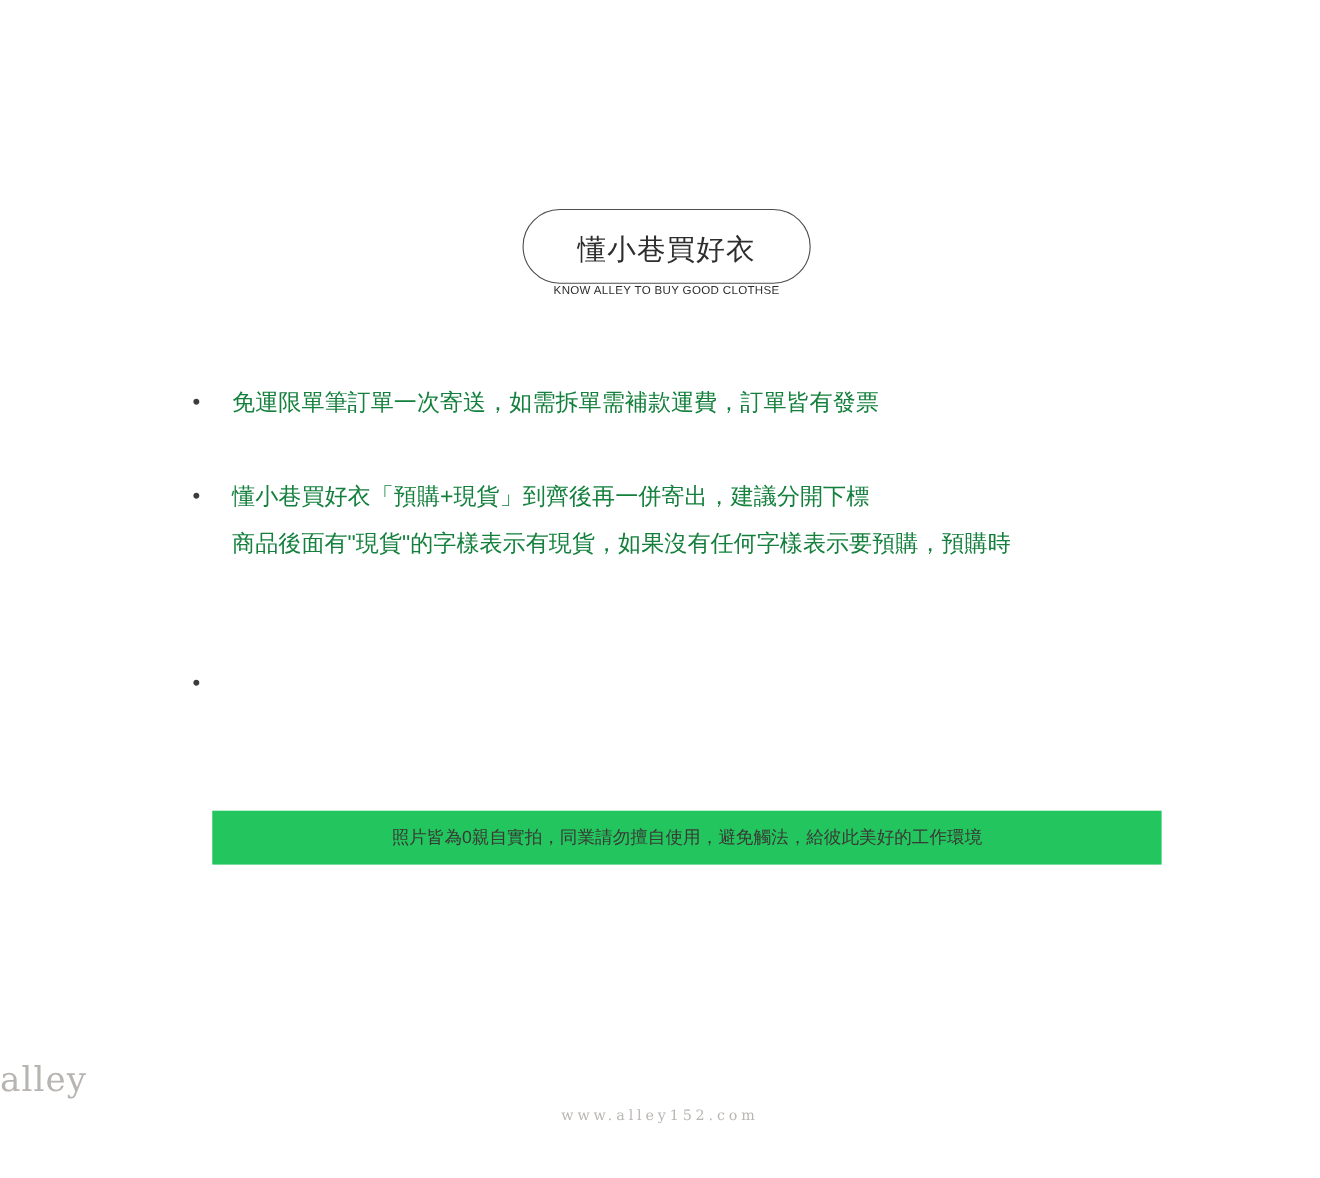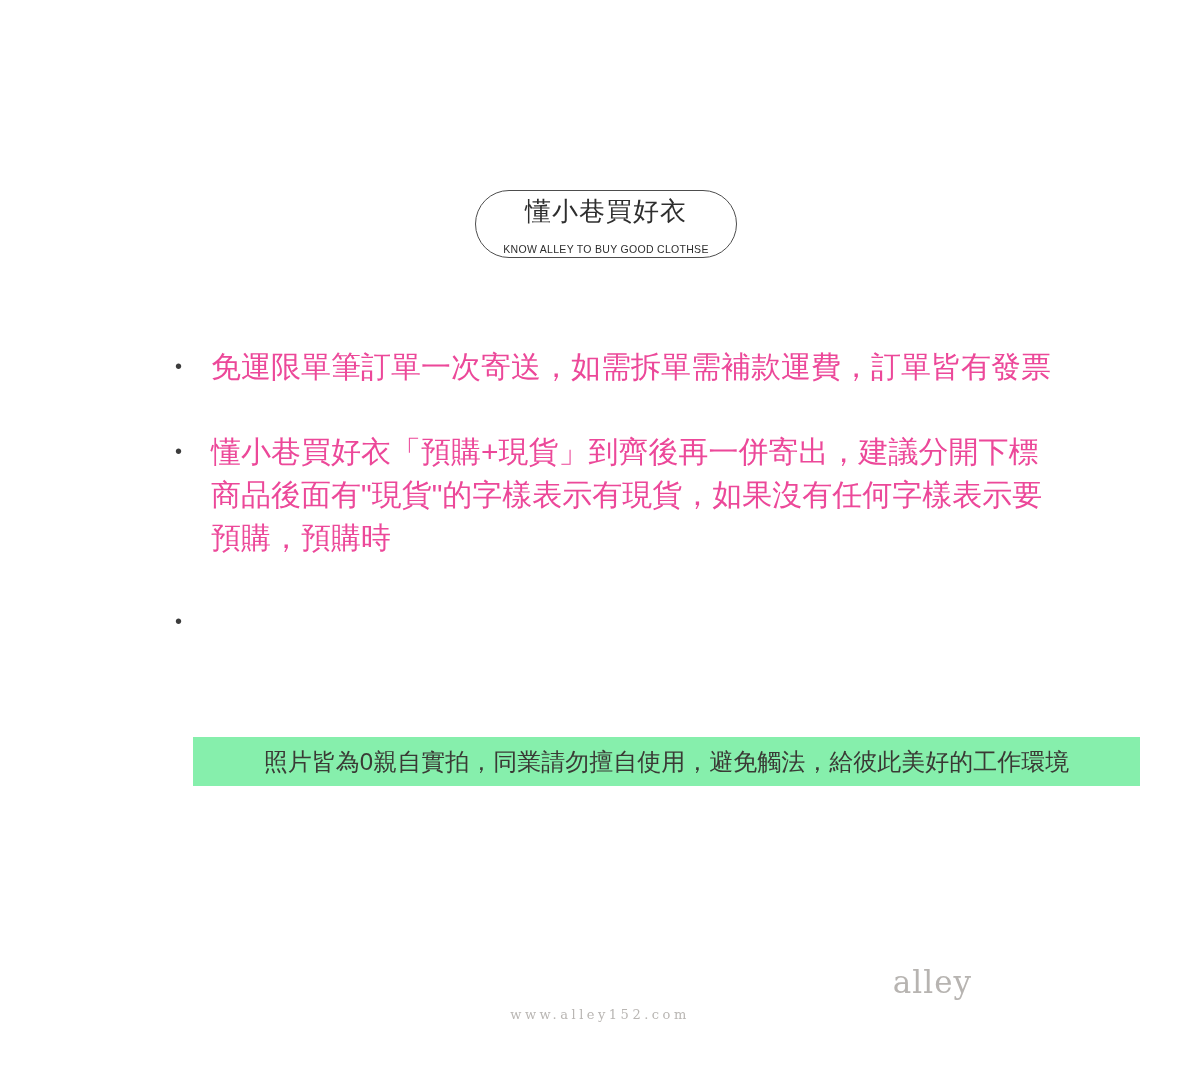--- a/index.html
+++ b/index.html
@@ -17,21 +17,21 @@
   .badge {
     position: absolute;
     left: 475px;
     top: 190px;
     width: 262px;
     height: 68px;
     box-sizing: border-box;
     border: 1.5px solid #4d4d4d;
     border-radius: 36px;
     text-align: center;
-    padding-top: 5px;
+    padding-top: 20px;
     background: #ffffff;
   }
   .badge-title {
     font-size: 26px;
     line-height: 30px;
     letter-spacing: 1px;
     color: #2e2e2e;
     font-weight: 500;
   }
   .badge-subtitle {
@@ -51,51 +51,51 @@
     align-items: flex-start;
   }
   .bullet-dot {
     flex: 0 0 36px;
     font-size: 20px;
     line-height: 43px;
     color: #3c3c3c;
   }
   .bullet-lines {
     flex: 1 1 auto;
-    font-size: 30px;
+    font-size: 21px;
     line-height: 43px;
-    color: #ec4899;
+    color: #15803d;
   }
   .b1 { top: 345px; }
   .b2 { top: 430px; }
   .b3 { top: 600px; }
 
   
   .highlight-bar {
     position: absolute;
     left: 193px;
     top: 737px;
-    width: 947px;
+    width: 863px;
     height: 49px;
-    background: #86efac;
+    background: #22c55e;
     display: flex;
     align-items: center;
     justify-content: center;
-    font-size: 24px;
+    font-size: 16px;
     color: #3a3a35;
     white-space: nowrap;
   }
 
   
   .footer-logo {
     position: absolute;
     left: 0;
     top: 964px;
     width: 972px;
-    text-align: right;
+    text-align: left;
     font-family: "DejaVu Serif", "Liberation Serif", serif;
     font-size: 31px;
     letter-spacing: 1px;
     color: #b7b4b1;
   }
   .footer-url {
     position: absolute;
     left: 0;
     top: 1007px;
     width: 1200px;

